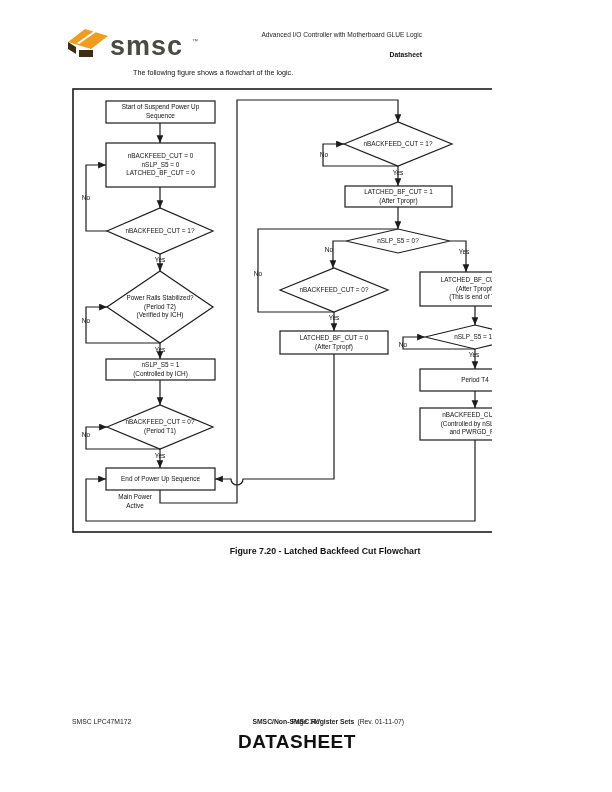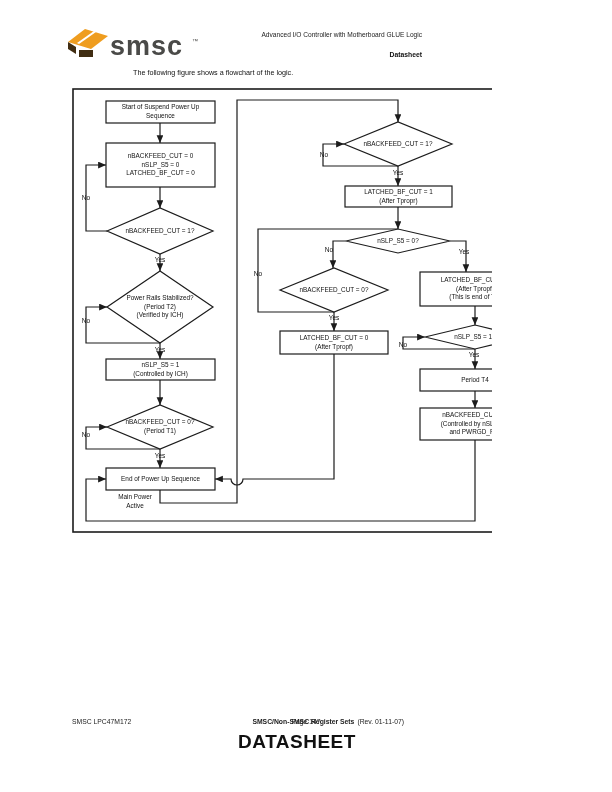--- a/index.html
+++ b/index.html
@@ -168,19 +168,20 @@
     <div class="yn" style="left:315px;top:151px;width:18px">No</div>
     <div class="yn" style="left:385px;top:169px;width:26px">Yes</div>
     <div class="yn" style="left:320px;top:246px;width:18px">No</div>
     <div class="yn" style="left:451px;top:248px;width:26px">Yes</div>
     <div class="yn" style="left:249px;top:270px;width:18px">No</div>
     <div class="yn" style="left:321px;top:314px;width:26px">Yes</div>
     <div class="yn" style="left:394px;top:341px;width:18px">No</div>
     <div class="yn" style="left:461px;top:351px;width:26px">Yes</div>
   </div>
 
+  <div class="caption">Figure 7.20 - Latched Backfeed Cut Flowchart</div>
 
   <div class="ftr ftr-left">SMSC LPC47M172</div>
   <div class="ftr ftr-center">Page 147</div>
   <div class="ftr ftr-right"><span class="b">SMSC/Non-SMSC Register Sets</span><span style="margin-left:3px">(Rev. 01-11-07)</span></div>
   <div class="datasheet-big">DATASHEET</div>
 
 </div>
 
 </body></html>

